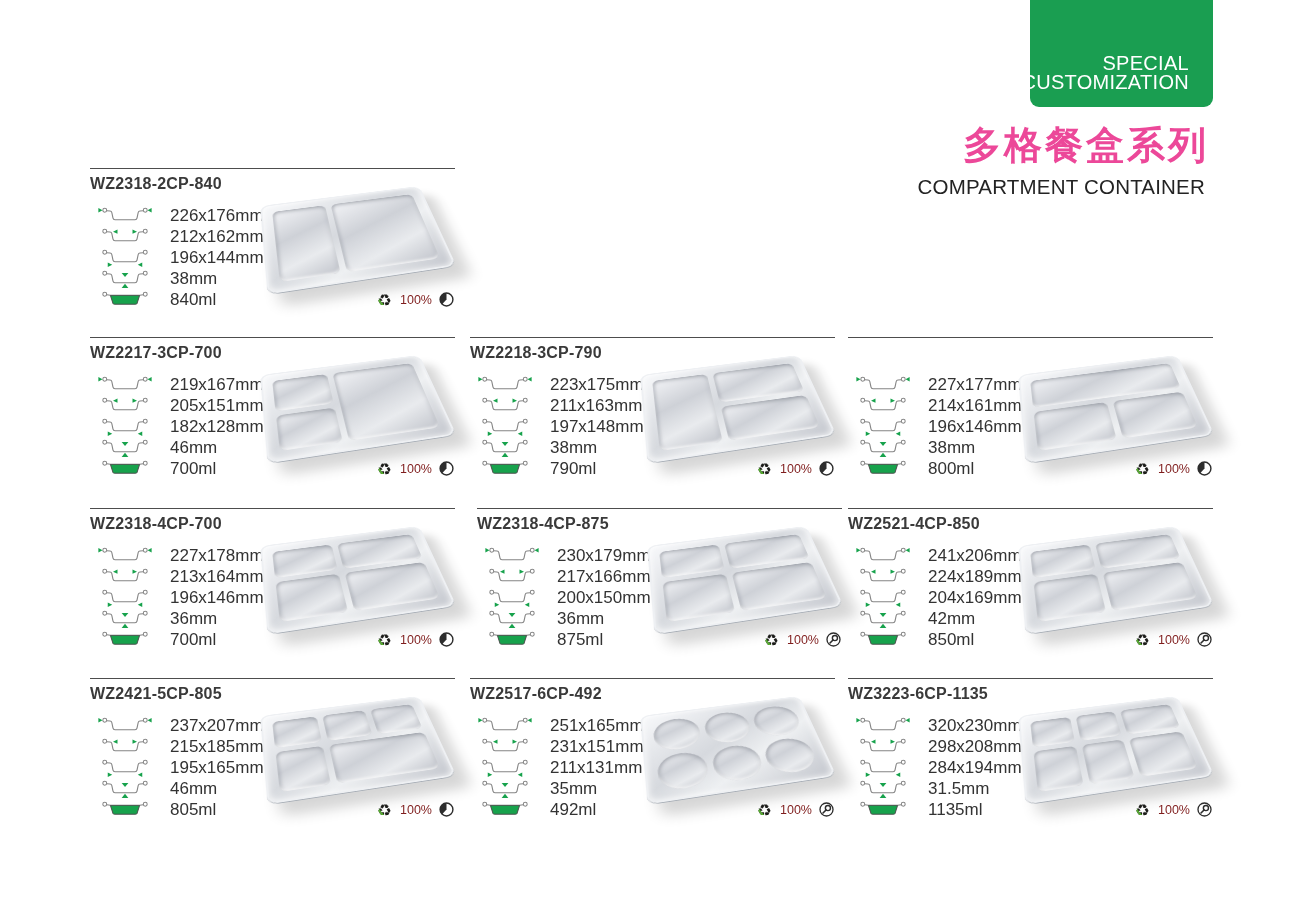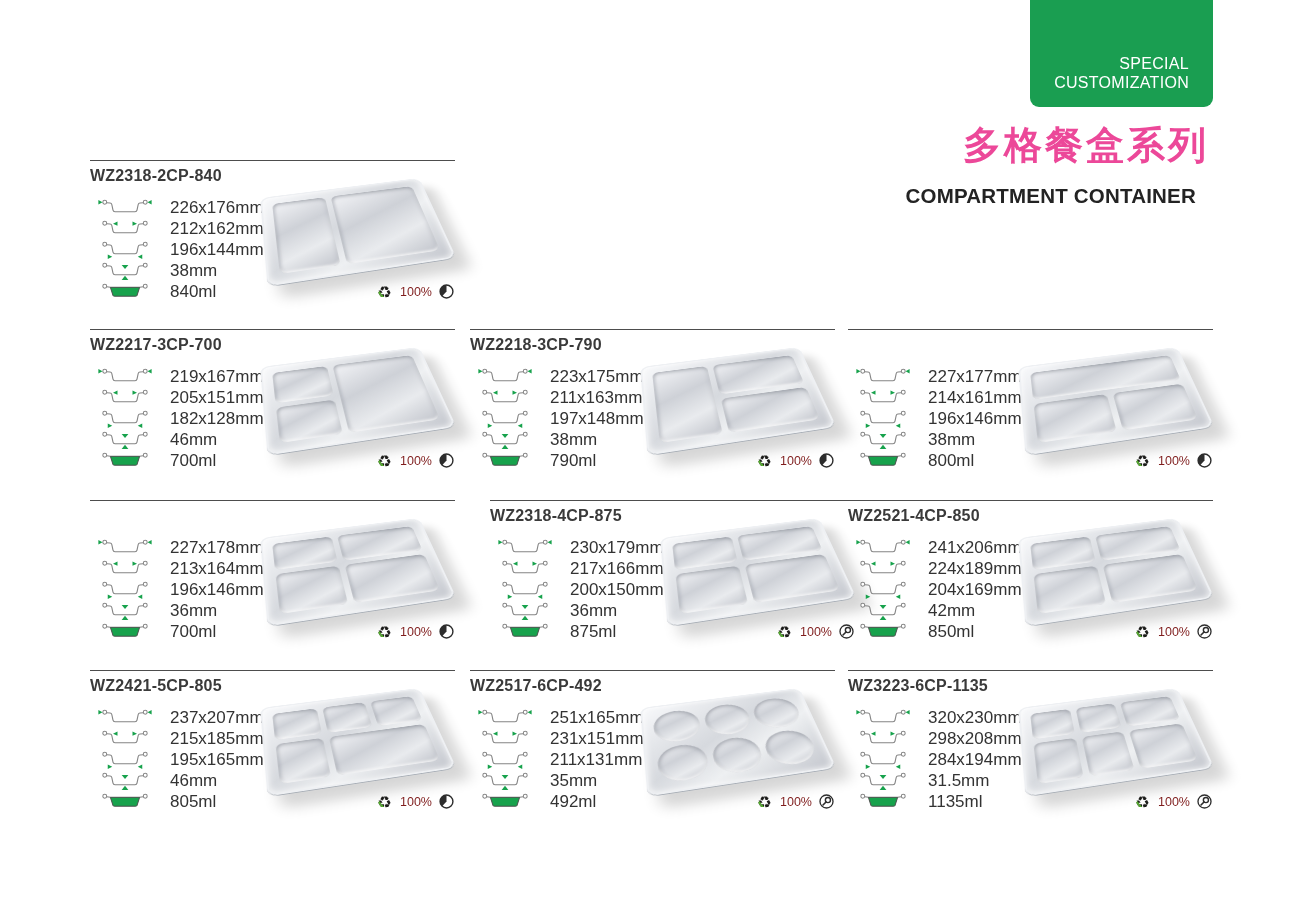--- a/index.html
+++ b/index.html
@@ -6,33 +6,33 @@
   html,body{margin:0;padding:0;}
   body{
     width:1300px;height:919px;position:relative;background:#fff;overflow:hidden;
     font-family:"Liberation Sans", sans-serif;color:#333;
   }
   
   .banner{
     position:absolute;left:1030px;top:0;width:183px;height:107px;
     background:var(--banner);border-radius:0 0 9px 9px;color:#fff;
     box-sizing:border-box;display:flex;flex-direction:column;justify-content:flex-end;
-    align-items:flex-end;padding:0 24px 15px 0;font-size:16px;line-height:19px;
+    align-items:flex-end;padding:0 24px 15px 0;font-size:20px;line-height:19px;
     letter-spacing:.3px;
   }
   .title-zh{
     position:absolute;right:87px;top:116px;margin:4px;font-size:38px;font-weight:bold;
     color:#ec4899;letter-spacing:3px;white-space:nowrap;
   }
   .title-en{
-    position:absolute;right:87px;top:167px;margin:17px;font-size:20.5px;font-weight:bold;
+    position:absolute;right:87px;top:167px;margin:8px;font-size:20.5px;font-weight:normal;
     color:#232323;letter-spacing:.2px;white-space:nowrap;
   }
   
-  .card{position:absolute;width:365px;height:152px;}
+  .card{position:absolute;width:365px;height:152px;margin-top:8px;}
   .rule{height:0;border-top:1.6px solid #4d4d4d;margin:0 0 6px 0;}
   .code{margin:0;font-size:16px;font-weight:bold;color:#3a3a3a;letter-spacing:.2px;}
   .specs{position:absolute;left:0;top:37px;}
   .spec-row{display:flex;align-items:center;height:21px;}
   .spec-ico{width:70px;height:21px;flex:0 0 70px;margin-right:10px;}
   .spec-val{font-size:17px;color:#333;}
   .photo{
     position:absolute;left:158px;top:14px;width:207px;height:104px;
     display:flex;align-items:center;justify-content:center;
   }
@@ -334,20 +334,21 @@
       <span class="pct">100%</span>
       <svg class="badge">
           <use href="#sym-clock"></use>
         </svg>
 
     </div>
   </section>
 
   <section class="card" style="left: 90px; top: 500px;">
     <div class="rule"></div>
+    <h3 class="code">WZ2318-4CP-700</h3>
     <div class="specs">
       <div class="spec-row">
         <svg class="spec-ico">
             <use href="#sym-dim1"></use>
           </svg>
         <span class="spec-val">227x178mm</span>
       </div>
       <div class="spec-row">
         <svg class="spec-ico">
             <use href="#sym-dim2"></use>
@@ -387,21 +388,21 @@
         <span class="recycle-green">♻</span>
       </span>
       <span class="pct">100%</span>
       <svg class="badge">
           <use href="#sym-clock"></use>
         </svg>
 
     </div>
   </section>
 
-  <section class="card" style="left: 490px; top: 500px;">
+  <section class="card" style="left: 477px; top: 500px;">
     <div class="rule"></div>
     <h3 class="code">WZ2318-4CP-875</h3>
     <div class="specs">
       <div class="spec-row">
         <svg class="spec-ico">
             <use href="#sym-dim1"></use>
           </svg>
         <span class="spec-val">230x179mm</span>
       </div>
       <div class="spec-row">

